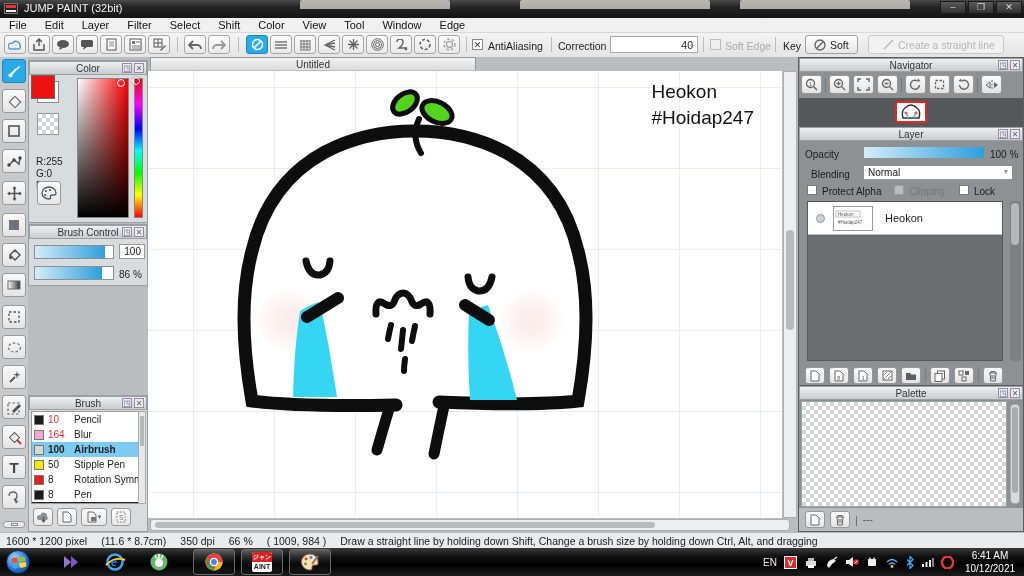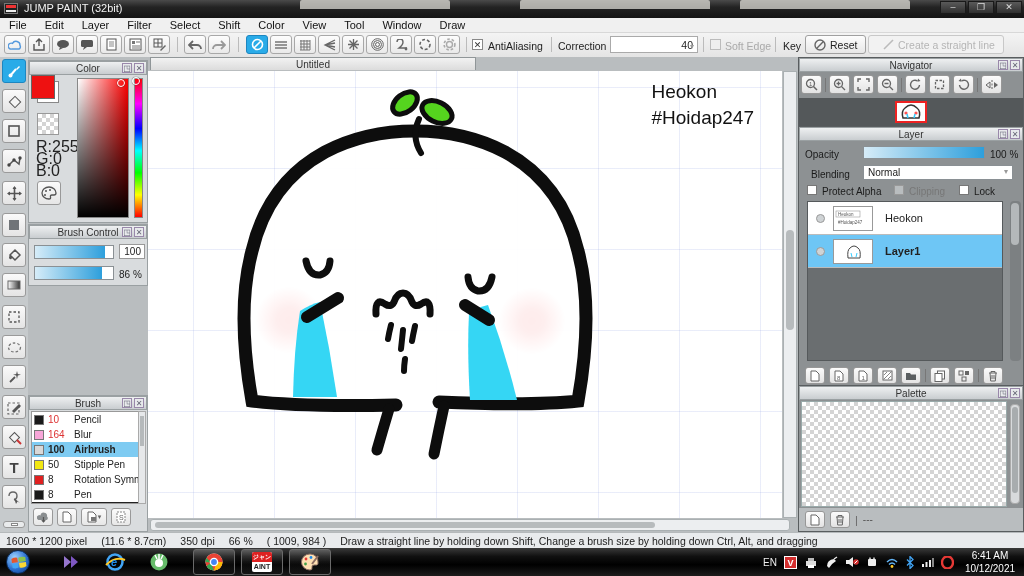--- a/index.html
+++ b/index.html
@@ -60,21 +60,21 @@
   .ph-btn { width:10px; height:10px; border:1px solid #98a; background:#e8eaec; color:#667;
     font-size:8px; line-height:9px; text-align:center; }
   .colorpanel { position:absolute; left:0; top:3px; width:120px; height:163px; background:#d9dcde; border:1px solid #9aa0a2; }
   .swatch-fg { position:absolute; left:8px; top:20px; width:22px; height:22px; background:#fff; border:1px solid #888; }
   .swatch-fg::before { content:""; position:absolute; left:-7px; top:-7px; width:22px; height:22px; background:#ee1111; border:1px solid #666; }
   .checker { background-color:#fff;
     background-image:linear-gradient(45deg,#d4d4d4 25%,transparent 25%,transparent 75%,#d4d4d4 75%),
                      linear-gradient(45deg,#d4d4d4 25%,transparent 25%,transparent 75%,#d4d4d4 75%);
     background-position:0 0,4px 4px; background-size:8px 8px; }
   .swatch-tr { position:absolute; left:8px; top:52px; width:22px; height:22px; border:1px solid #999; }
-  .rgb { position:absolute; left:7px; top:80px; font-size:16px; line-height:12px; color:#222; }
+  .rgb { position:absolute; left:7px; top:95px; font-size:10px; line-height:12px; color:#222; }
   .palbtn { position:absolute; left:8px; top:120px; width:24px; height:24px; background:linear-gradient(#fbfbfb,#e6e6e6);
     border:1px solid #999; border-radius:3px; display:flex; align-items:center; justify-content:center; }
   .svsq { position:absolute; left:48px; top:17px; width:52px; height:140px; border:1px solid #888;
     background:linear-gradient(to bottom, rgba(0,0,0,0), #000), linear-gradient(to right,#fff,#f00); }
   .svdot { position:absolute; width:8px; height:8px; border:1.5px solid #fff; border-radius:50%;
     box-shadow:0 0 1px #000; }
   .huebar { position:absolute; left:105px; top:17px; width:9px; height:140px; border:1px solid #888;
     background:linear-gradient(#f00,#f0f 18%,#00f 36%,#0ff 52%,#0f0 68%,#ff0 84%,#f00); }
   .bcpanel { position:absolute; left:0; top:167px; width:120px; height:62px; background:#d9dcde; border:1px solid #9aa0a2; }
   .slider { position:absolute; height:14px; background:#fff; border:1px solid #8a9094; }
@@ -187,21 +187,21 @@
     <span>File</span>
     <span>Edit</span>
     <span>Layer</span>
     <span>Filter</span>
     <span>Select</span>
     <span>Shift</span>
     <span>Color</span>
     <span>View</span>
     <span>Tool</span>
     <span>Window</span>
-    <span>Draw</span>
+    <span>Edge</span>
   </div>
 
   <div class="toolbar">
     <div class="tbtn" style="left:4px">
         <svg width="14" height="12">
           <path d="M4 10 a3 3 0 1 1 .5-5.6 A4 4 0 0 1 12 6.5 A2.4 2.4 0 0 1 11 10 Z" fill="none" stroke="#5599dd" stroke-width="1.4"></path>
         </svg>
       </div>
     <div class="tbtn" style="left:28px">
         <svg width="12" height="13">
@@ -311,21 +311,21 @@
     <div class="tsep" style="left:703px"></div>
     <div class="cbx dis" style="left:710px"></div>
     <div class="tlabel dis" style="left:725px">Soft Edge</div>
     <div class="tsep" style="left:775px"></div>
     <div class="tlabel" style="left:783px">Key</div>
     <div class="pushbtn" style="left:805px">
       <svg width="12" height="12">
           <circle cx="6" cy="6" r="5" fill="none" stroke="#666" stroke-width="1.4"></circle>
           <path d="M2.6 9.4 L9.4 2.6" stroke="#666" stroke-width="1.4"></path>
         </svg>
-      <span>Reset</span>
+      <span>Soft</span>
     </div>
     <div class="pushbtn dis" style="left:868px">
       <svg width="11" height="11">
           <path d="M1 10 L10 1" stroke="#bbb" stroke-width="1.6"></path>
         </svg>
       <span>Create a straight line</span>
     </div>
   </div>
 
   <div class="toolstrip">
@@ -698,30 +698,20 @@
           <span class="lay-eye"></span>
           <span class="lay-thumb">
             <svg width="38" height="23">
                 <rect x="2" y="4" width="24" height="6" fill="none" stroke="#999" stroke-width=".6"></rect>
                 <text x="4" y="9" font-size="4.5" fill="#555">Heokon</text>
                 <text x="4" y="17" font-size="4.5" fill="#555">#Hoidap247</text>
               </svg>
           </span>
           <span class="lay-name">Heokon</span>
         </div>
-        <div class="lay-row sel">
-          <span class="lay-eye"></span>
-          <span class="lay-thumb checker">
-            <svg width="38" height="23">
-                <path d="M14 18 Q13 10 16 8 Q18 6 20 6 Q22 6 24 8 Q27 10 26 18 Z" fill="#fff" stroke="#444"></path>
-                <path d="M17 13 l1 4 M23 13 l-1 4" stroke="#3cf"></path>
-              </svg>
-          </span>
-          <span class="lay-name">Layer1</span>
-        </div>
       </div>
       <div class="llist-scroll">
           <i></i>
         </div>
       <div class="laybtns">
         <div class="lbtn">
             <svg width="10" height="12">
               <path d="M1 1 h5 l3 3 v7 h-8 Z" fill="#fff" stroke="#666"></path>
             </svg>
           </div>

